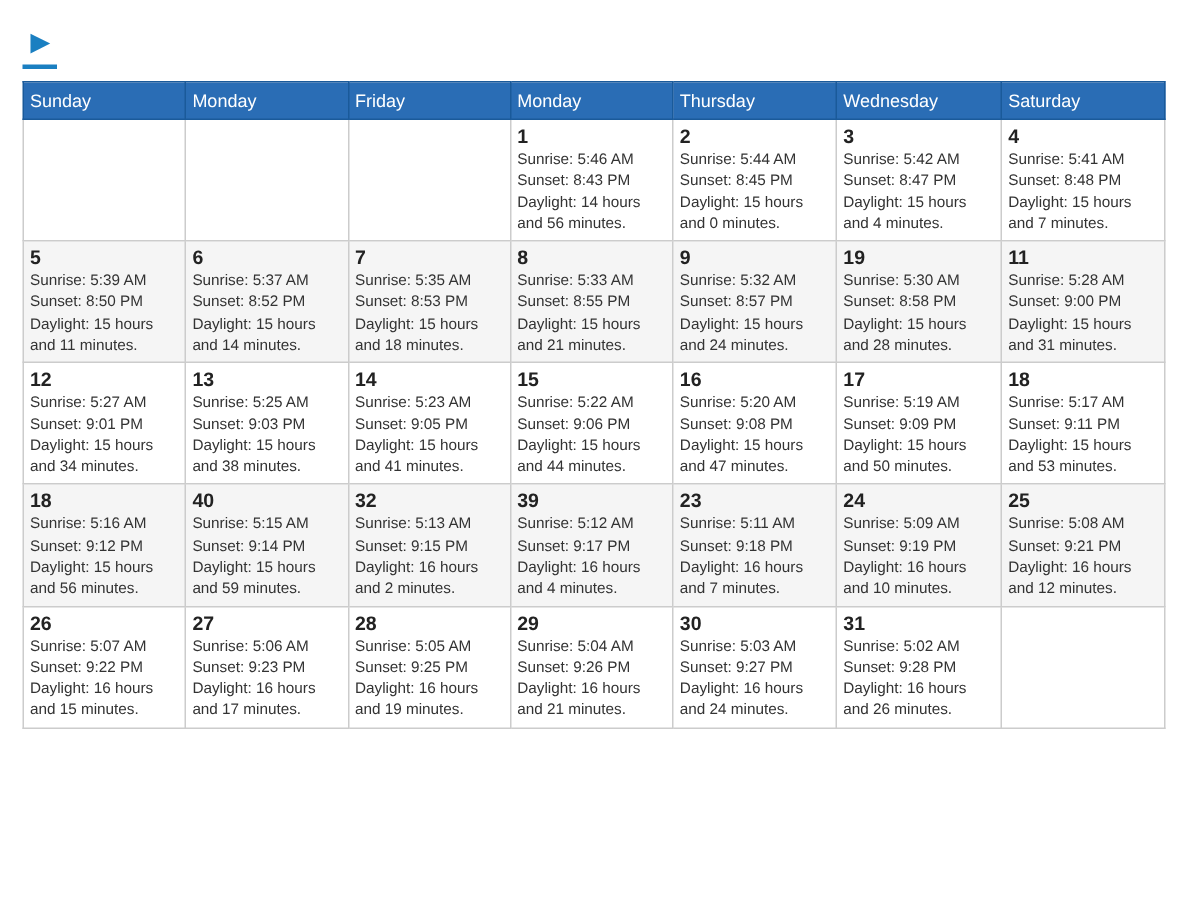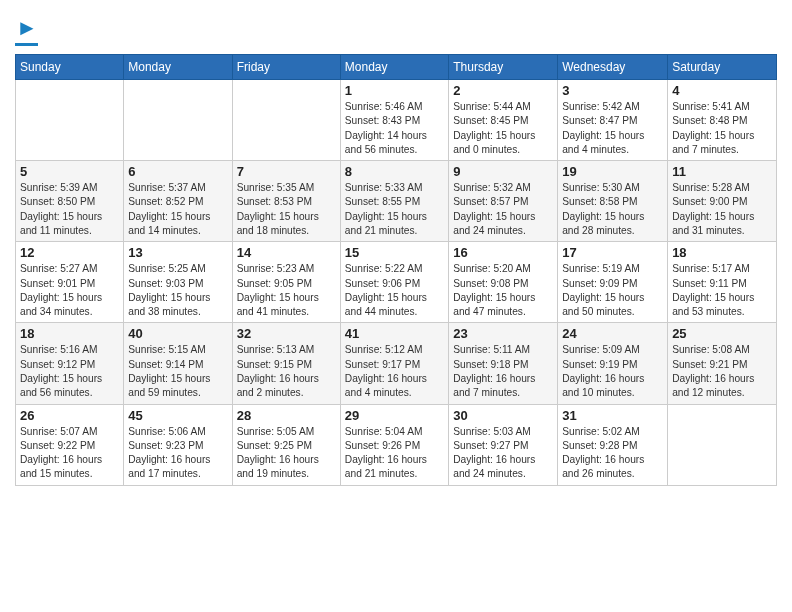--- a/index.html
+++ b/index.html
@@ -217,21 +217,21 @@
           </td>
           <td>
             <span class="day-num">40</span>
             <div class="cell-info">Sunrise: 5:15 AM<br>Sunset: 9:14 PM<br>Daylight: 15 hours<br>and 59 minutes.</div>
           </td>
           <td>
             <span class="day-num">32</span>
             <div class="cell-info">Sunrise: 5:13 AM<br>Sunset: 9:15 PM<br>Daylight: 16 hours<br>and 2 minutes.</div>
           </td>
           <td>
-            <span class="day-num">41</span>
+            <span class="day-num">39</span>
             <div class="cell-info">Sunrise: 5:12 AM<br>Sunset: 9:17 PM<br>Daylight: 16 hours<br>and 4 minutes.</div>
           </td>
           <td>
             <span class="day-num">23</span>
             <div class="cell-info">Sunrise: 5:11 AM<br>Sunset: 9:18 PM<br>Daylight: 16 hours<br>and 7 minutes.</div>
           </td>
           <td>
             <span class="day-num">24</span>
             <div class="cell-info">Sunrise: 5:09 AM<br>Sunset: 9:19 PM<br>Daylight: 16 hours<br>and 10 minutes.</div>
           </td>
@@ -239,21 +239,21 @@
             <span class="day-num">25</span>
             <div class="cell-info">Sunrise: 5:08 AM<br>Sunset: 9:21 PM<br>Daylight: 16 hours<br>and 12 minutes.</div>
           </td>
         </tr>
         <tr>
           <td>
             <span class="day-num">26</span>
             <div class="cell-info">Sunrise: 5:07 AM<br>Sunset: 9:22 PM<br>Daylight: 16 hours<br>and 15 minutes.</div>
           </td>
           <td>
-            <span class="day-num">45</span>
+            <span class="day-num">27</span>
             <div class="cell-info">Sunrise: 5:06 AM<br>Sunset: 9:23 PM<br>Daylight: 16 hours<br>and 17 minutes.</div>
           </td>
           <td>
             <span class="day-num">28</span>
             <div class="cell-info">Sunrise: 5:05 AM<br>Sunset: 9:25 PM<br>Daylight: 16 hours<br>and 19 minutes.</div>
           </td>
           <td>
             <span class="day-num">29</span>
             <div class="cell-info">Sunrise: 5:04 AM<br>Sunset: 9:26 PM<br>Daylight: 16 hours<br>and 21 minutes.</div>
           </td>

